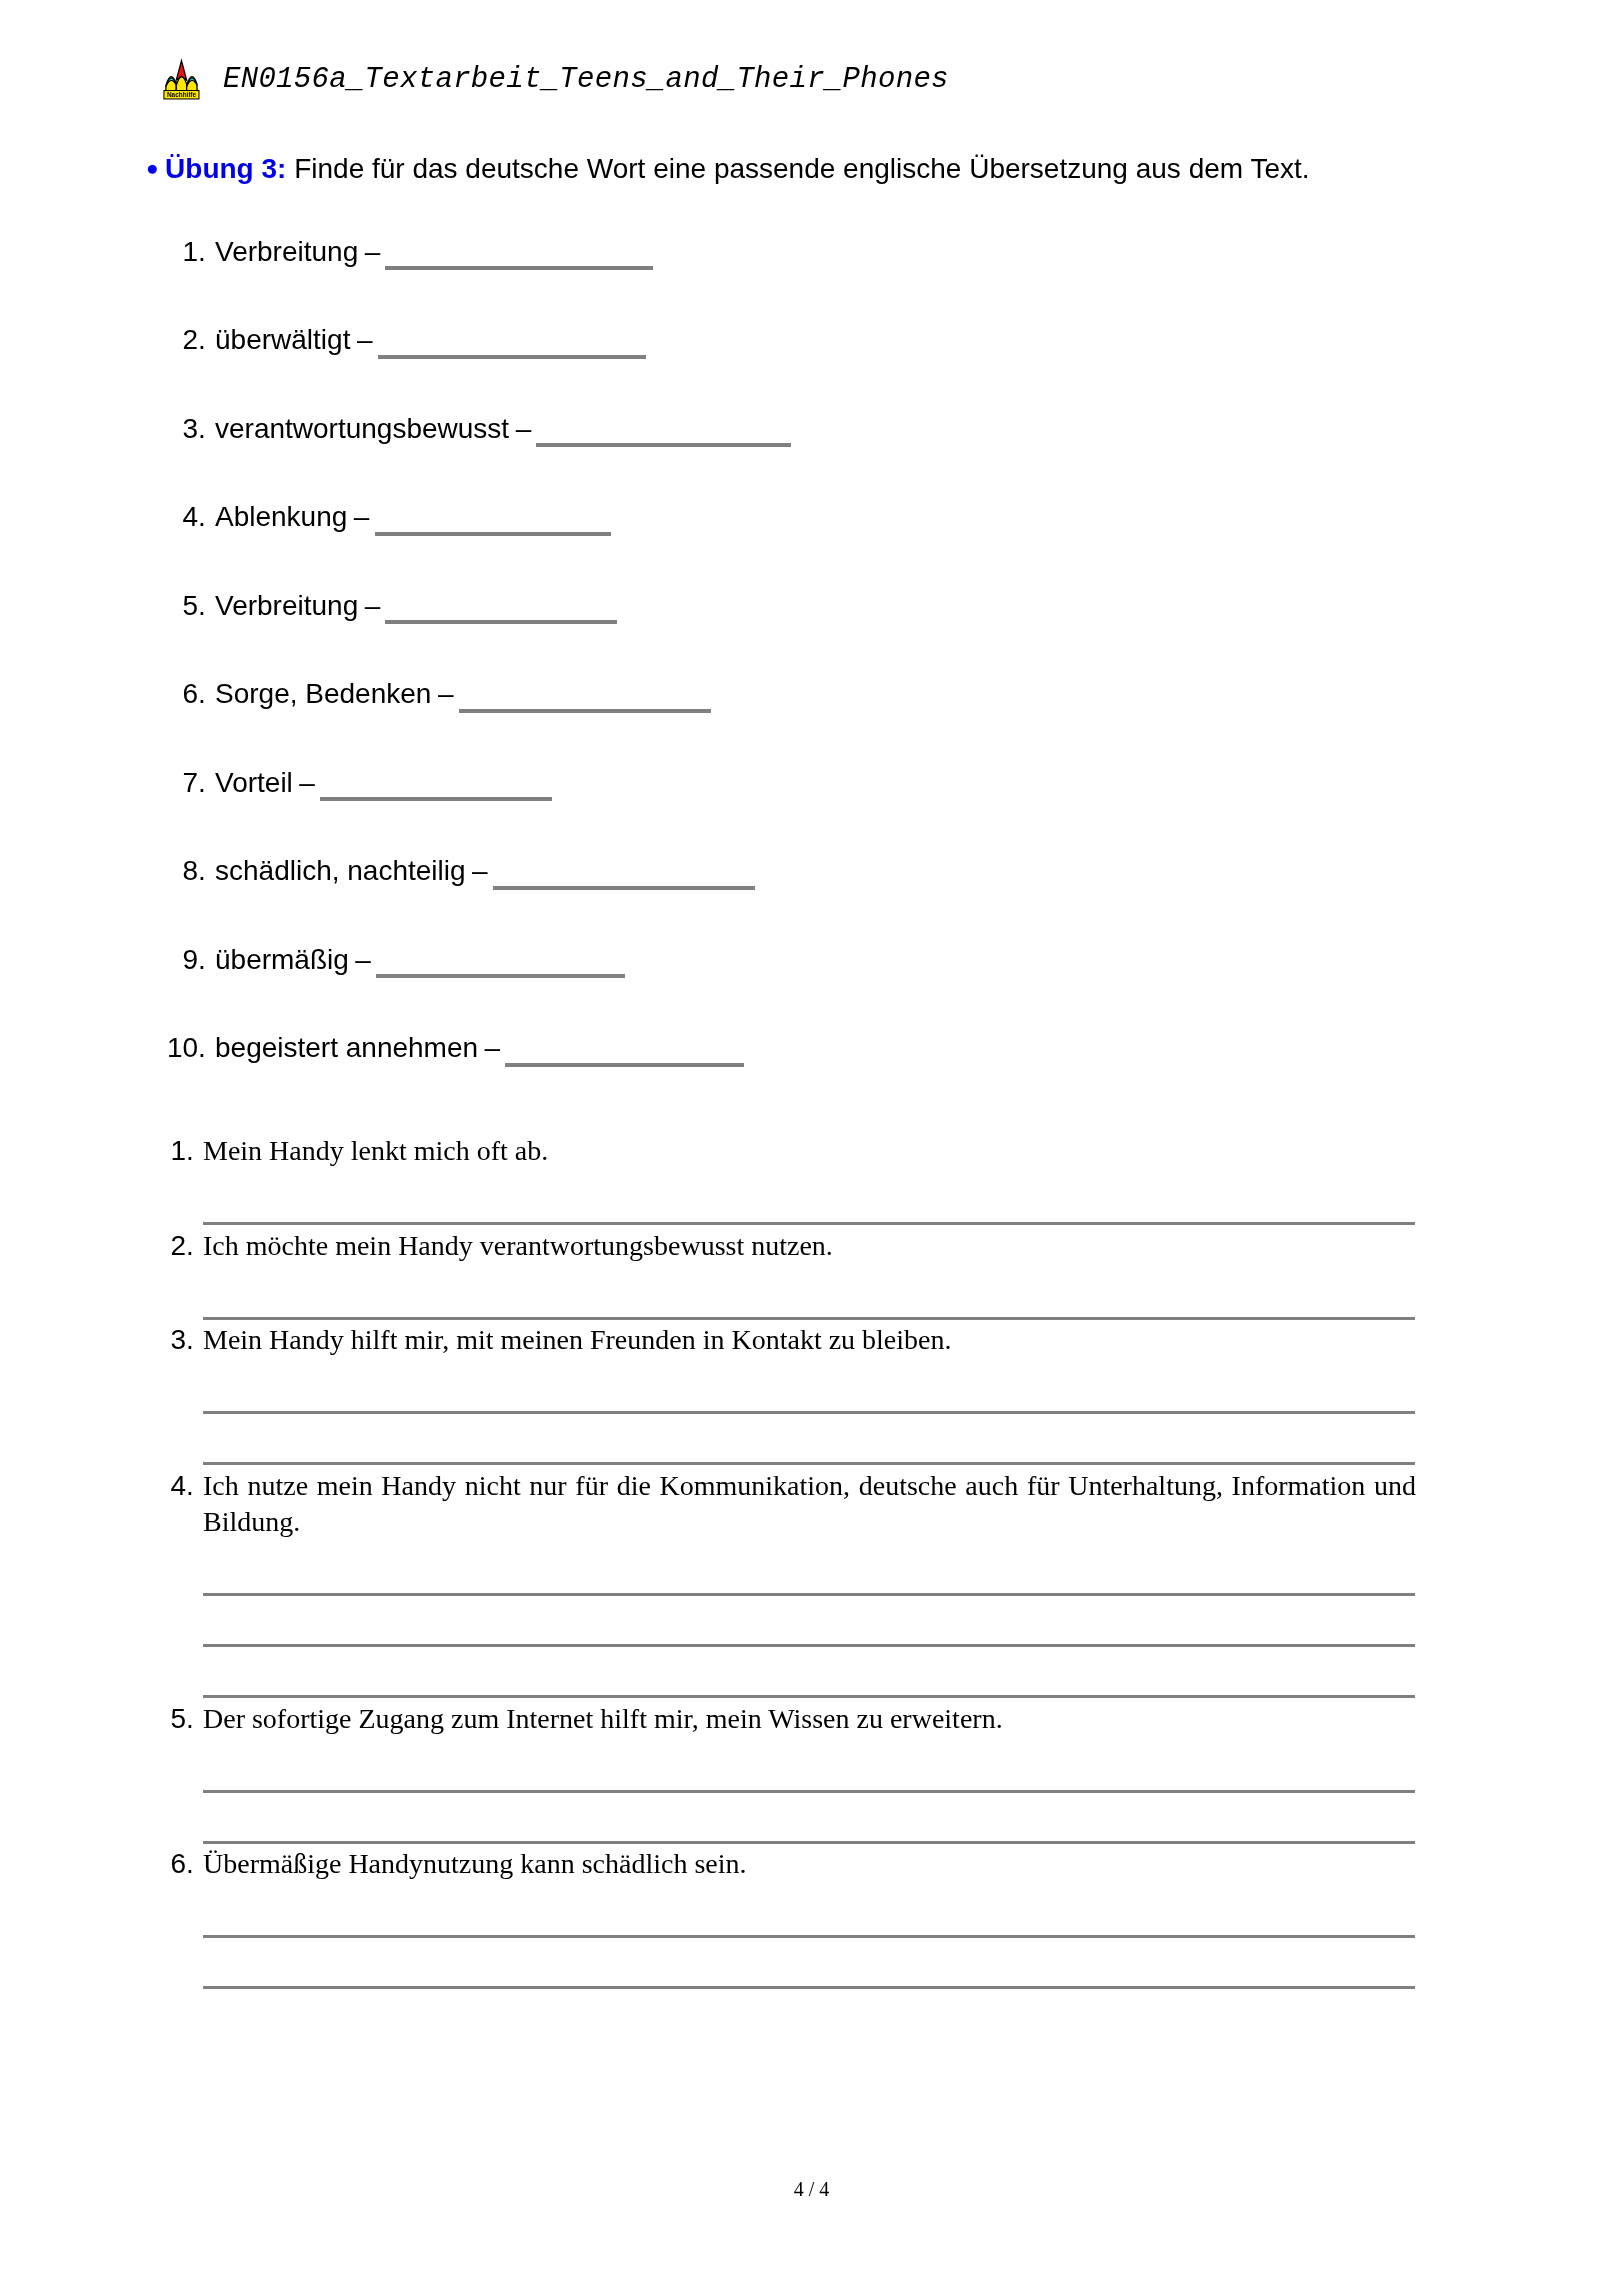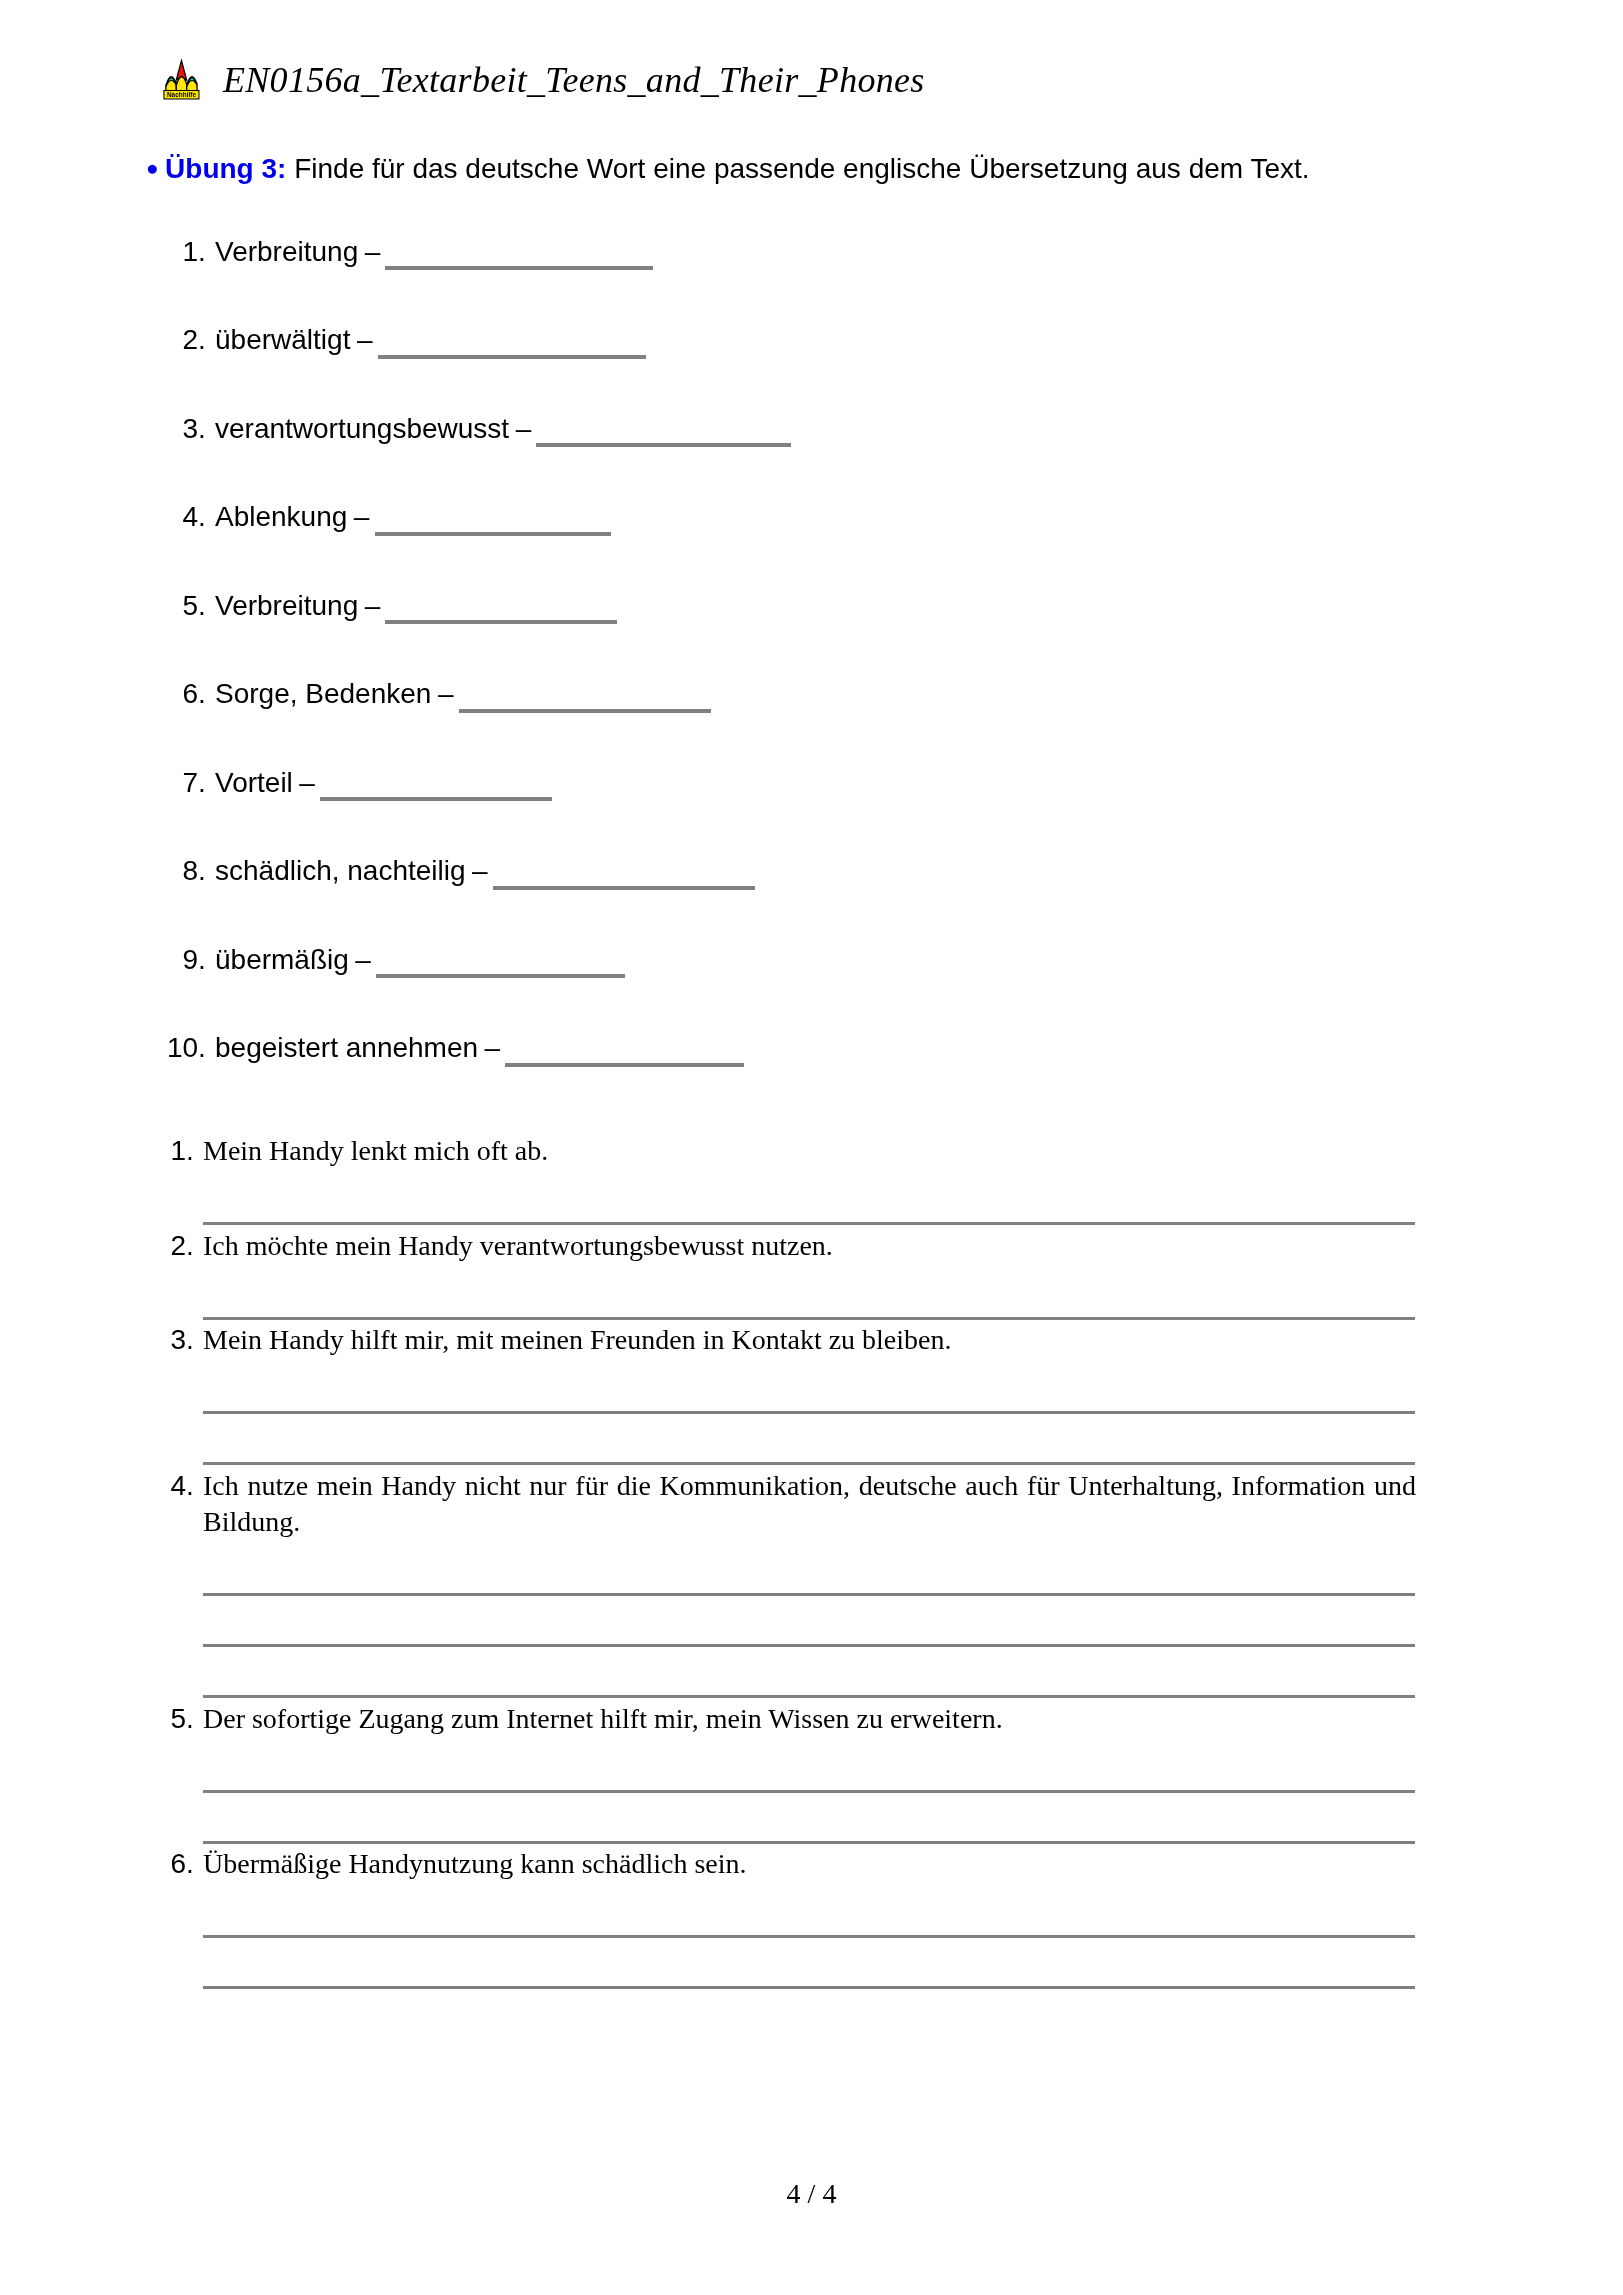--- a/index.html
+++ b/index.html
@@ -31,23 +31,23 @@
     align-items: center;
     gap: 13px;
   }
   .logo {
     width: 48px;
     height: 43px;
     flex: 0 0 auto;
     display: block;
   }
   .doc-title {
-    font-family: Liberation Serif, serif;
+    font-family: Liberation Mono, monospace;
     font-style: italic;
-    font-size: 36px;
+    font-size: 29px;
     letter-spacing: 0.3px;
     color: #000000;
     white-space: nowrap;
   }
 
   
   .content {
     position: absolute;
     left: 138px;
     top: 151px;
@@ -163,21 +163,21 @@
   .spacer-md { height: 23.6px; }
 
   
   .page-footer {
     position: absolute;
     left: 0;
     right: 0;
     top: 2178px;
     text-align: center;
     font-family: "Liberation Serif", serif;
-    font-size: 28px;
+    font-size: 20px;
     color: #000000;
   }
 </style>
 </head>
 <body>
 
 <div class="page">
 
   <div class="doc-header">
     <span class="logo">

